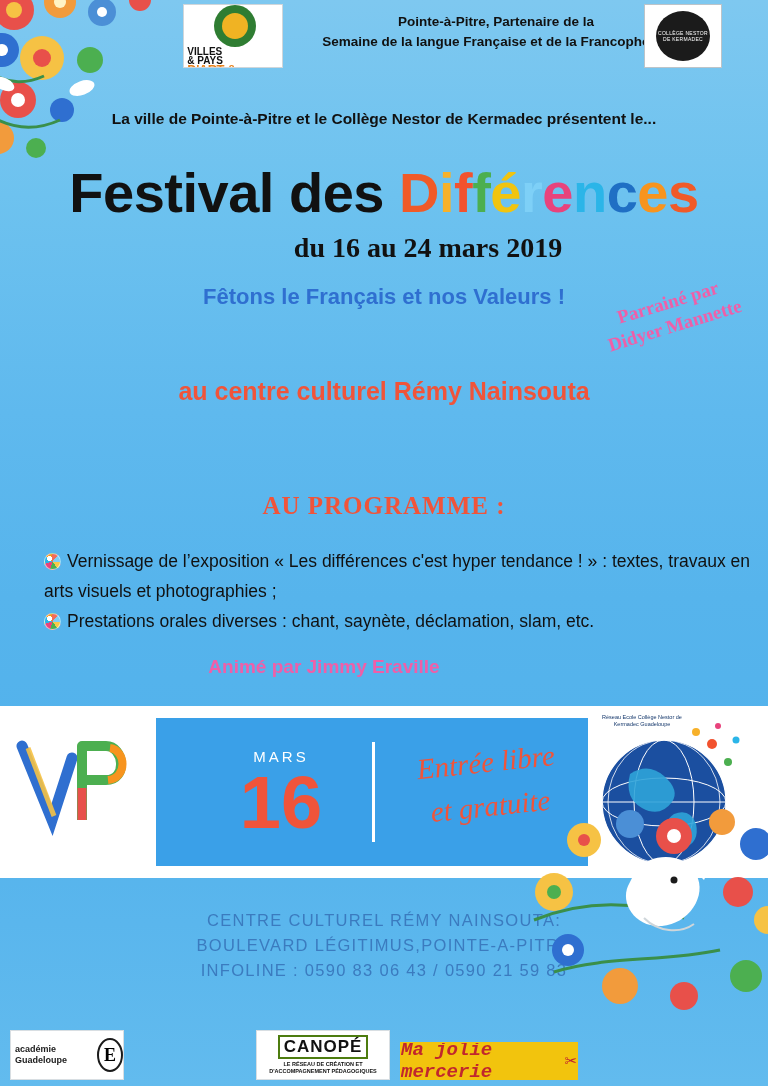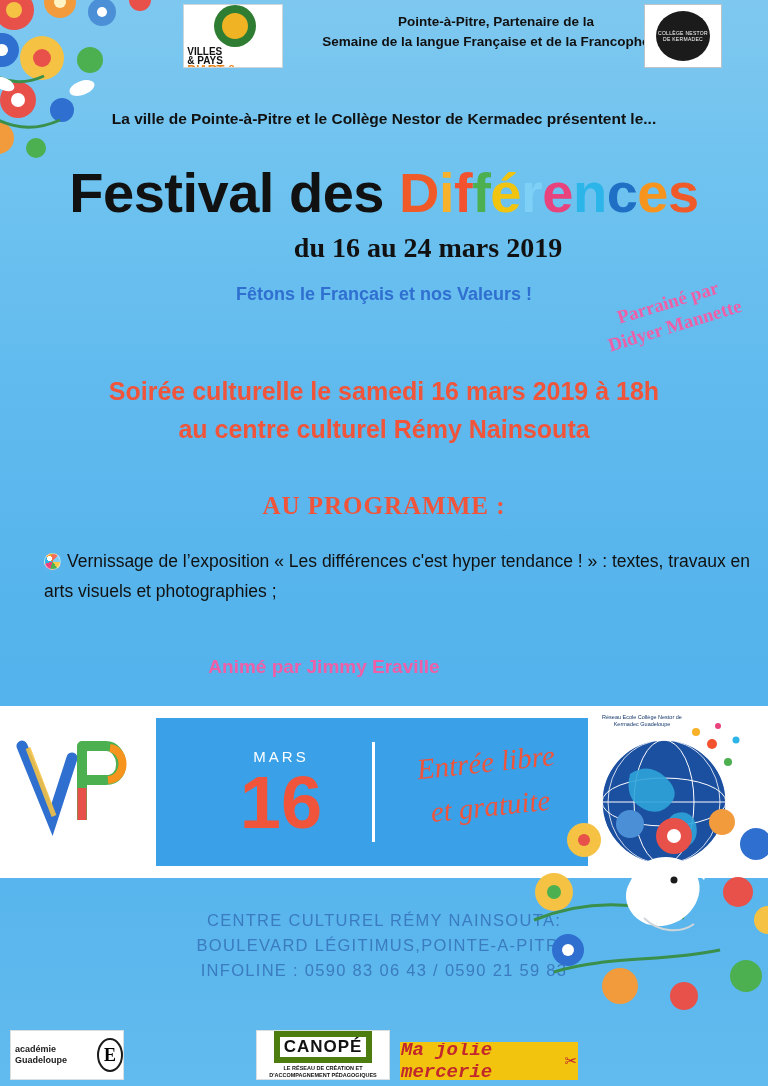--- a/index.html
+++ b/index.html
@@ -160,21 +160,21 @@
     font-weight: bold;
     color: #111111;
     padding-left: 44px;
   }
   .tagline {
     position: absolute;
     top: 284px;
     left: 0;
     width: 768px;
     text-align: center;
-    font-size: 18px;
+    font-size: 22px;
     font-weight: bold;
     color: #2f6fd0;
   }
 
   
   .sponsor {
     position: absolute;
     right: 8px;
     top: 262px;
     width: 200px;
@@ -376,21 +376,21 @@
   .p1-txt { font-size: 9px; color: #1b1b1b; font-weight: bold; line-height: 11px; text-align: left; padding-left:4px;}
   .p1-e {
     width: 30px; height: 30px; border-radius: 50%;
     border: 2px solid #1b1b1b; display:flex; align-items:center; justify-content:center;
     font-size: 18px; font-weight: bold; font-family: "Liberation Serif", serif;
     margin-left: 6px;
   }
   .p2-txt { font-size: 5.5px; color: #222; line-height: 7px; width: 48px; }
   .p2-logo { font-family: "Liberation Serif", serif; font-weight: bold; font-size: 22px; color: #5b2d8e; }
   .p3-inner { text-align: center; }
-  .p3-name { font-family: "Liberation Sans", sans-serif; font-weight: bold; font-size: 17px; letter-spacing: 1px; color: #111; border: 6px solid #4d7c0f; padding: 0 4px; display:inline-block;}
+  .p3-name { font-family: "Liberation Sans", sans-serif; font-weight: bold; font-size: 17px; letter-spacing: 1px; color: #111; border: 2px solid #4d7c0f; padding: 0 4px; display:inline-block;}
   .p3-sub { font-size: 5.5px; color: #111; font-weight: bold; line-height: 7px; margin-top: 2px; }
   .p4-txt { font-family: Liberation Mono, monospace; font-style: italic; font-weight: bold; font-size: 19px; color: #c1272d; }
   .p4-icon { font-size: 15px; color: #c1272d; margin-left: 8px; }
 </style>
 </head>
 <body>
 
 <div class="poster">
 
   <svg class="floral floral-tl" viewBox="0 0 210 190">
@@ -451,29 +451,31 @@
 
   <div class="subtitle-dates">du 16 au 24 mars 2019</div>
   <div class="tagline">Fêtons le Français et nos Valeurs !</div>
 
   <div class="sponsor">
     <div>Parrainé par</div>
     <div>Didyer Mannette</div>
   </div>
 
   <div class="event">
-    <div>Soirée culturelle le samedi 16 mars 2019 à 18h</div>
     <div>au centre culturel Rémy Nainsouta</div>
   </div>
 
   <div class="au-programme">AU PROGRAMME :</div>
 
   <div class="program-list">
     <div class="program-item">
       <span class="bullet-icon"></span><span>Vernissage de l’exposition « Les différences c'est hyper tendance ! » : textes, travaux en arts visuels et photographies ;</span>
+    </div>
+    <div class="program-item">
+      <span class="bullet-icon"></span><span>Prestations orales diverses : chant, saynète, déclamation, slam, etc.</span>
     </div>
   </div>
 
   <div class="animated-by">Animé par Jimmy Eraville</div>
 
   <div class="white-band"></div>
 
   <svg class="vp-logo" viewBox="0 0 130 110">
     <path d="M8 18 L38 92 L58 30" stroke="#2f6fd0" stroke-width="11" fill="none" stroke-linecap="round"></path>
     <path d="M8 18 L38 92 L58 30" stroke="#f6c244" stroke-width="0" fill="none"></path>

